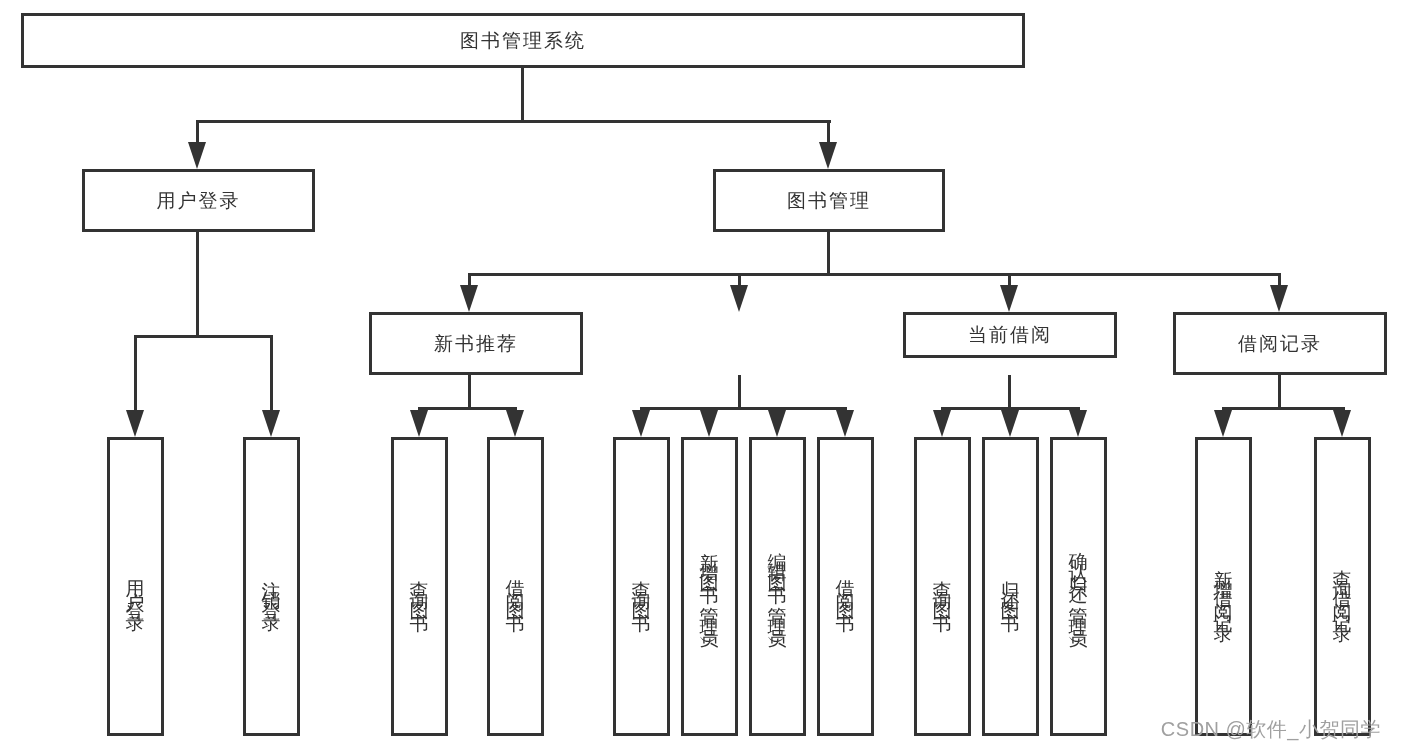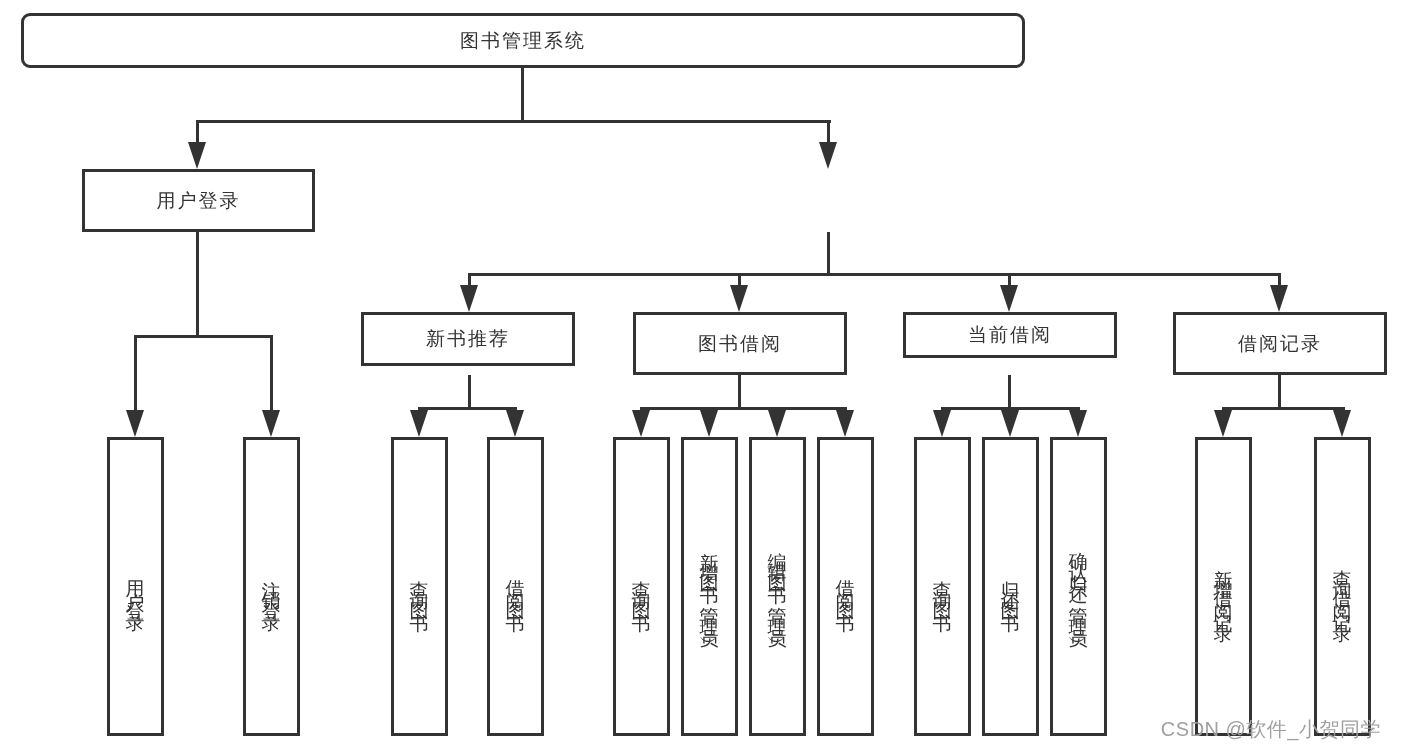--- a/index.html
+++ b/index.html
@@ -54,51 +54,51 @@
     letter-spacing: 0.5px;
     z-index: 10;
     white-space: nowrap;
   }
 </style>
 </head>
 <body>
 
 <div class="stage">
 
-  <div class="box hbox" style="left:21px; top:13px; width:1004px; height:55px;border-radius:9px;">图书管理系统</div>
+  <div class="box hbox" style="left:21px; top:13px; width:1004px; height:55px;">图书管理系统</div>
 
   <div class="vl" style="left:521px; top:68px; height:52px;"></div>
   <div class="hl" style="left:196px; top:120px; width:635px;"></div>
   <div class="vl" style="left:196px; top:120px; height:22px;"></div>
   <div class="ar" style="left:188px; top:142px;"></div>
   <div class="vl" style="left:827px; top:120px; height:22px;"></div>
   <div class="ar" style="left:819px; top:142px;"></div>
 
   <div class="box hbox" style="left:82px; top:169px; width:233px; height:63px;">用户登录</div>
+  <div class="box hbox" style="left:713px; top:169px; width:232px; height:63px;">图书管理</div>
 
   <div class="vl" style="left:196px; top:232px; height:103px;"></div>
   <div class="hl" style="left:134px; top:335px; width:139px;"></div>
   <div class="vl" style="left:134px; top:335px; height:75px;"></div>
   <div class="ar" style="left:126px; top:410px;"></div>
   <div class="vl" style="left:270px; top:335px; height:75px;"></div>
   <div class="ar" style="left:262px; top:410px;"></div>
 
   <div class="vl" style="left:827px; top:232px; height:41px;"></div>
   <div class="hl" style="left:468px; top:273px; width:813px;"></div>
   <div class="vl" style="left:468px; top:273px; height:12px;"></div>
   <div class="ar" style="left:460px; top:285px;"></div>
   <div class="vl" style="left:738px; top:273px; height:12px;"></div>
   <div class="ar" style="left:730px; top:285px;"></div>
   <div class="vl" style="left:1008px; top:273px; height:12px;"></div>
   <div class="ar" style="left:1000px; top:285px;"></div>
   <div class="vl" style="left:1278px; top:273px; height:12px;"></div>
   <div class="ar" style="left:1270px; top:285px;"></div>
 
-  <div class="box hbox" style="left:361px; top:312px; width:214px; height:54px;">新书推荐</div>
-  <div class="box hbox" style="left:633px; top:312px; width:214px; height:63px;">图书借阅</div>
+  <div class="box hbox" style="left:369px; top:312px; width:214px; height:63px;">新书推荐</div>
   <div class="box hbox" style="left:903px; top:312px; width:214px; height:46px;">当前借阅</div>
   <div class="box hbox" style="left:1173px; top:312px; width:214px; height:63px;">借阅记录</div>
 
   <div class="vl" style="left:468px; top:375px; height:32px;"></div>
   <div class="hl" style="left:418px; top:407px; width:99px;"></div>
   <div class="ar" style="left:410px; top:410px;"></div>
   <div class="ar" style="left:506px; top:410px;"></div>
 
   <div class="vl" style="left:738px; top:375px; height:32px;"></div>
   <div class="hl" style="left:640px; top:407px; width:207px;"></div>

